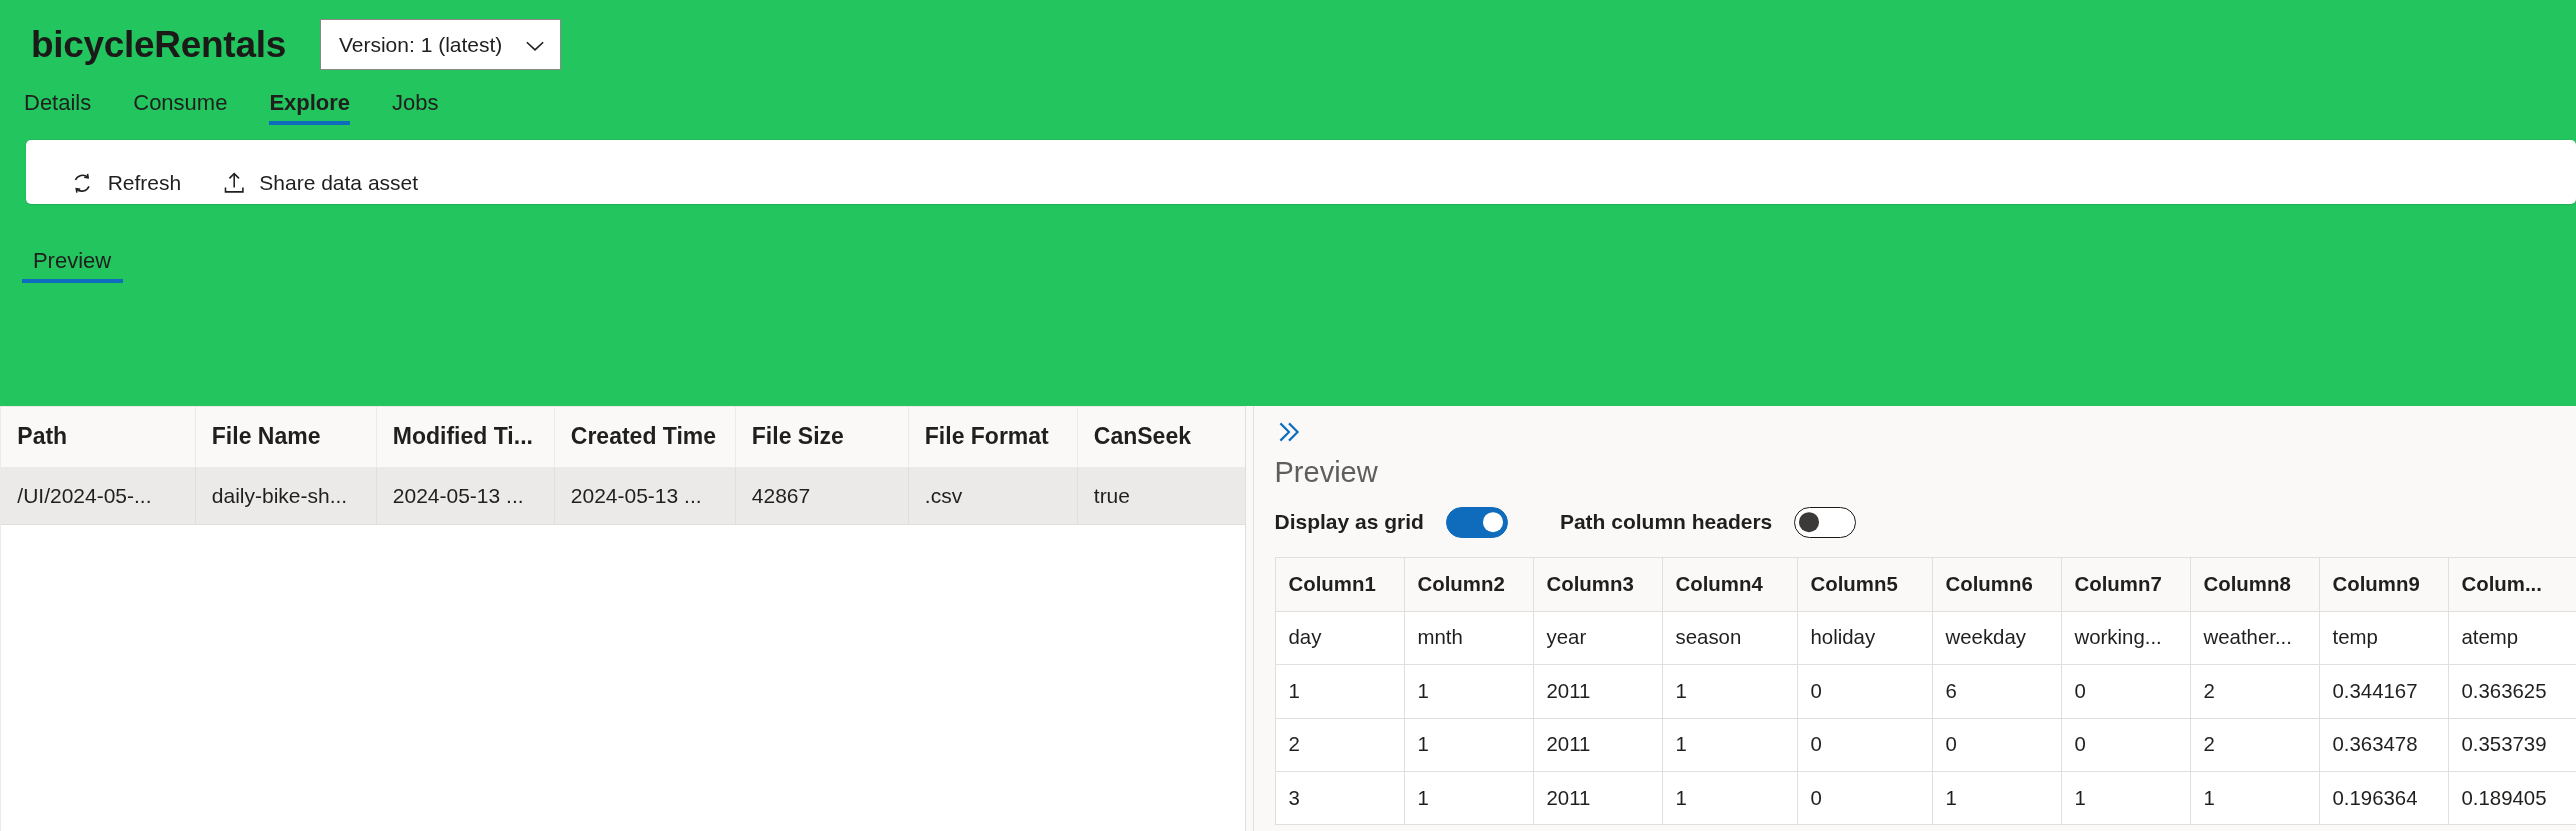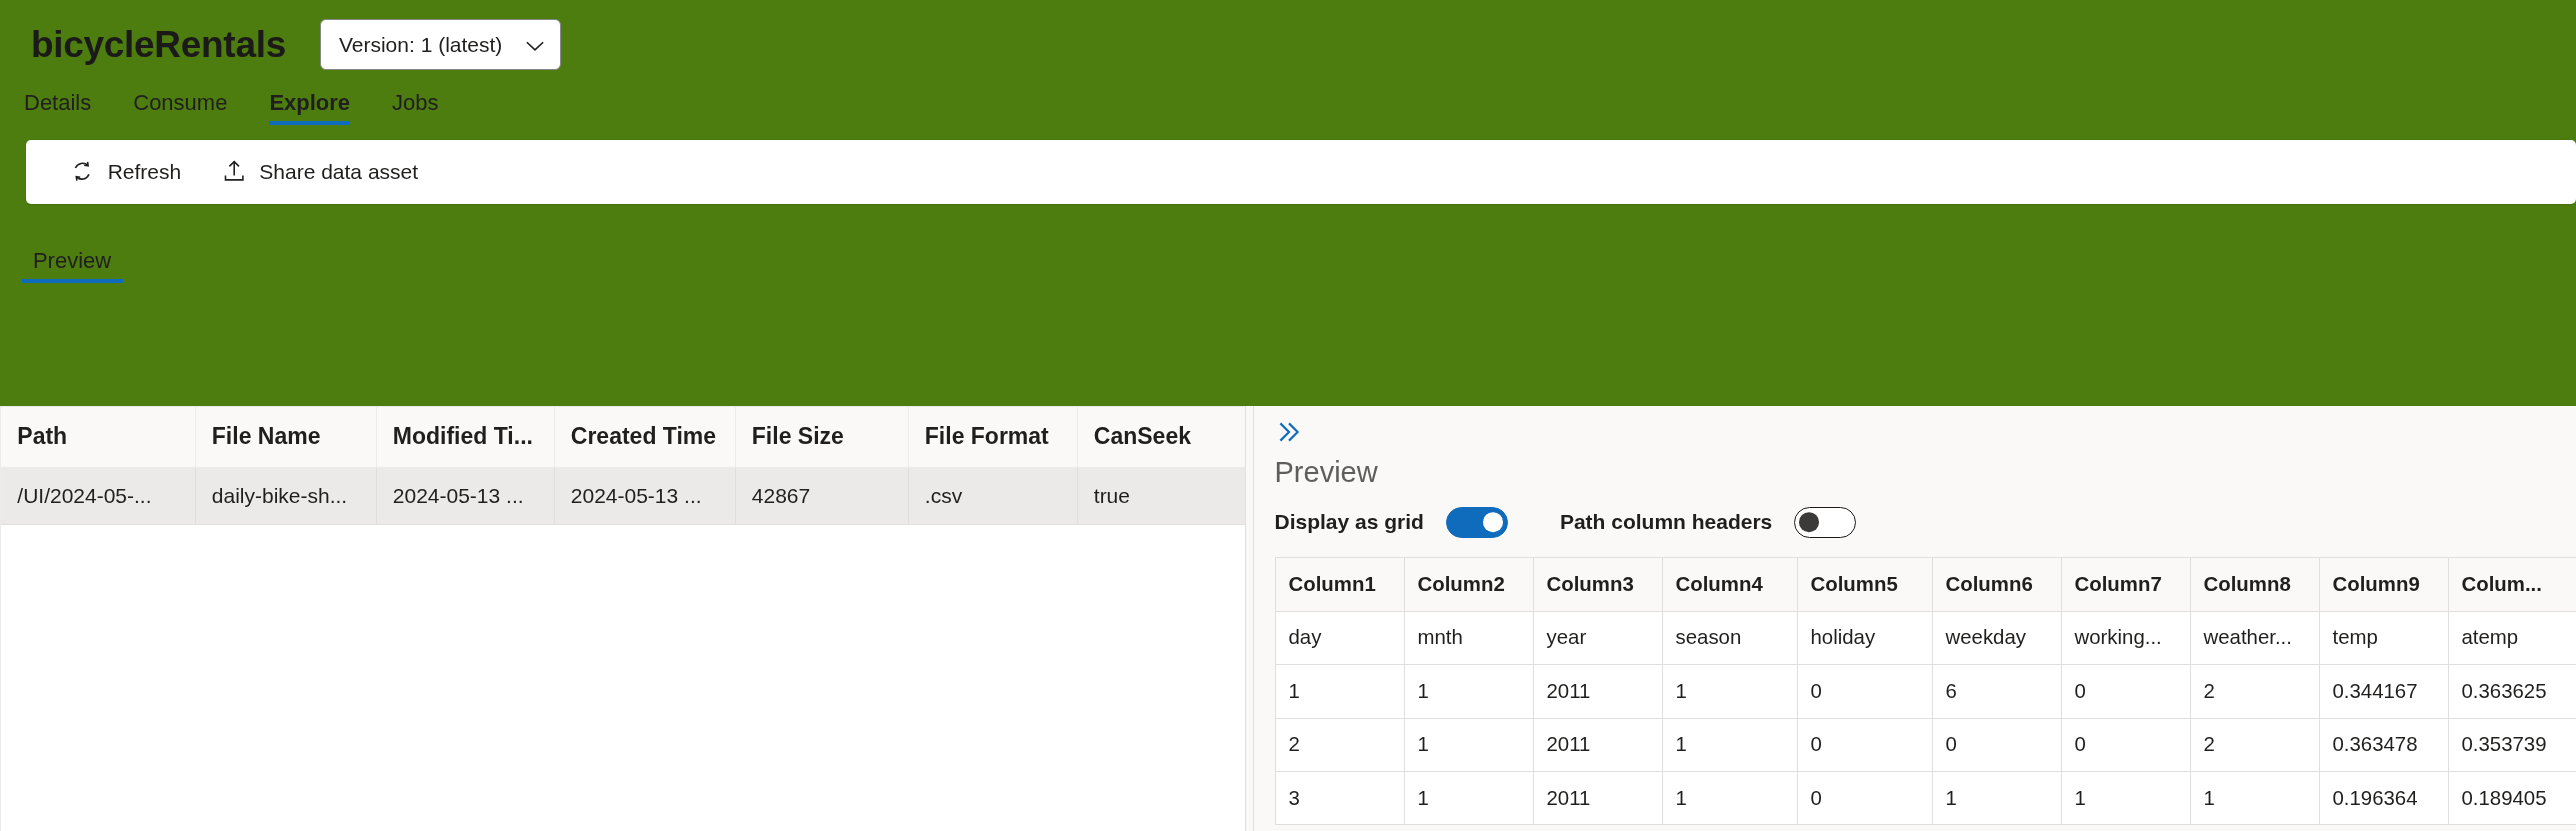--- a/index.html
+++ b/index.html
@@ -6,21 +6,21 @@
     margin: 0;
     padding: 0;
     background: #faf9f8;
     font-family: "Liberation Sans", sans-serif;
     color: #201f1e;
   }
   .page {
     position: relative;
     width: 2576px;
     height: 832px;
-    background: #4d7c0f;
+    background: #22c55e;
     overflow: hidden;
   }
 
   
   .header {
     display: flex;
     align-items: center;
     padding: 19.6px 0 0 31px;
     height: 70px;
     box-sizing: border-box;
@@ -35,21 +35,21 @@
   .version-select {
     margin-left: 34px;
     display: flex;
     align-items: center;
     justify-content: space-between;
     width: 241px;
     height: 51px;
     box-sizing: border-box;
     background: #ffffff;
     border: 1.6px solid #8a8886;
-    border-radius: 6px;
+    border-radius: 0;
     padding: 0 16.3px 0 18px;
     cursor: pointer;
   }
   .version-select .vs-label {
     font-size: 21px;
     color: #201f1e;
     white-space: nowrap;
   }
   .chev-down {
     width: 18px;
@@ -95,21 +95,21 @@
     border-radius: 4.9px;
     box-shadow: 0 0.8px 1.6px rgba(0,0,0,0.10), 0 0 0.8px rgba(0,0,0,0.12);
     display: flex;
     align-items: center;
     padding-left: 28px;
     box-sizing: border-box;
     gap: 8.1px;
   }
   .cmd {
     display: flex;
-    align-items: center;
+    align-items: flex-end;
     height: 47px;
     padding: 0 16.3px;
     border-radius: 3.3px;
     cursor: pointer;
     gap: 13px;
   }
   .cmd-label {
     font-size: 21px;
     color: #201f1e;
     white-space: nowrap;

